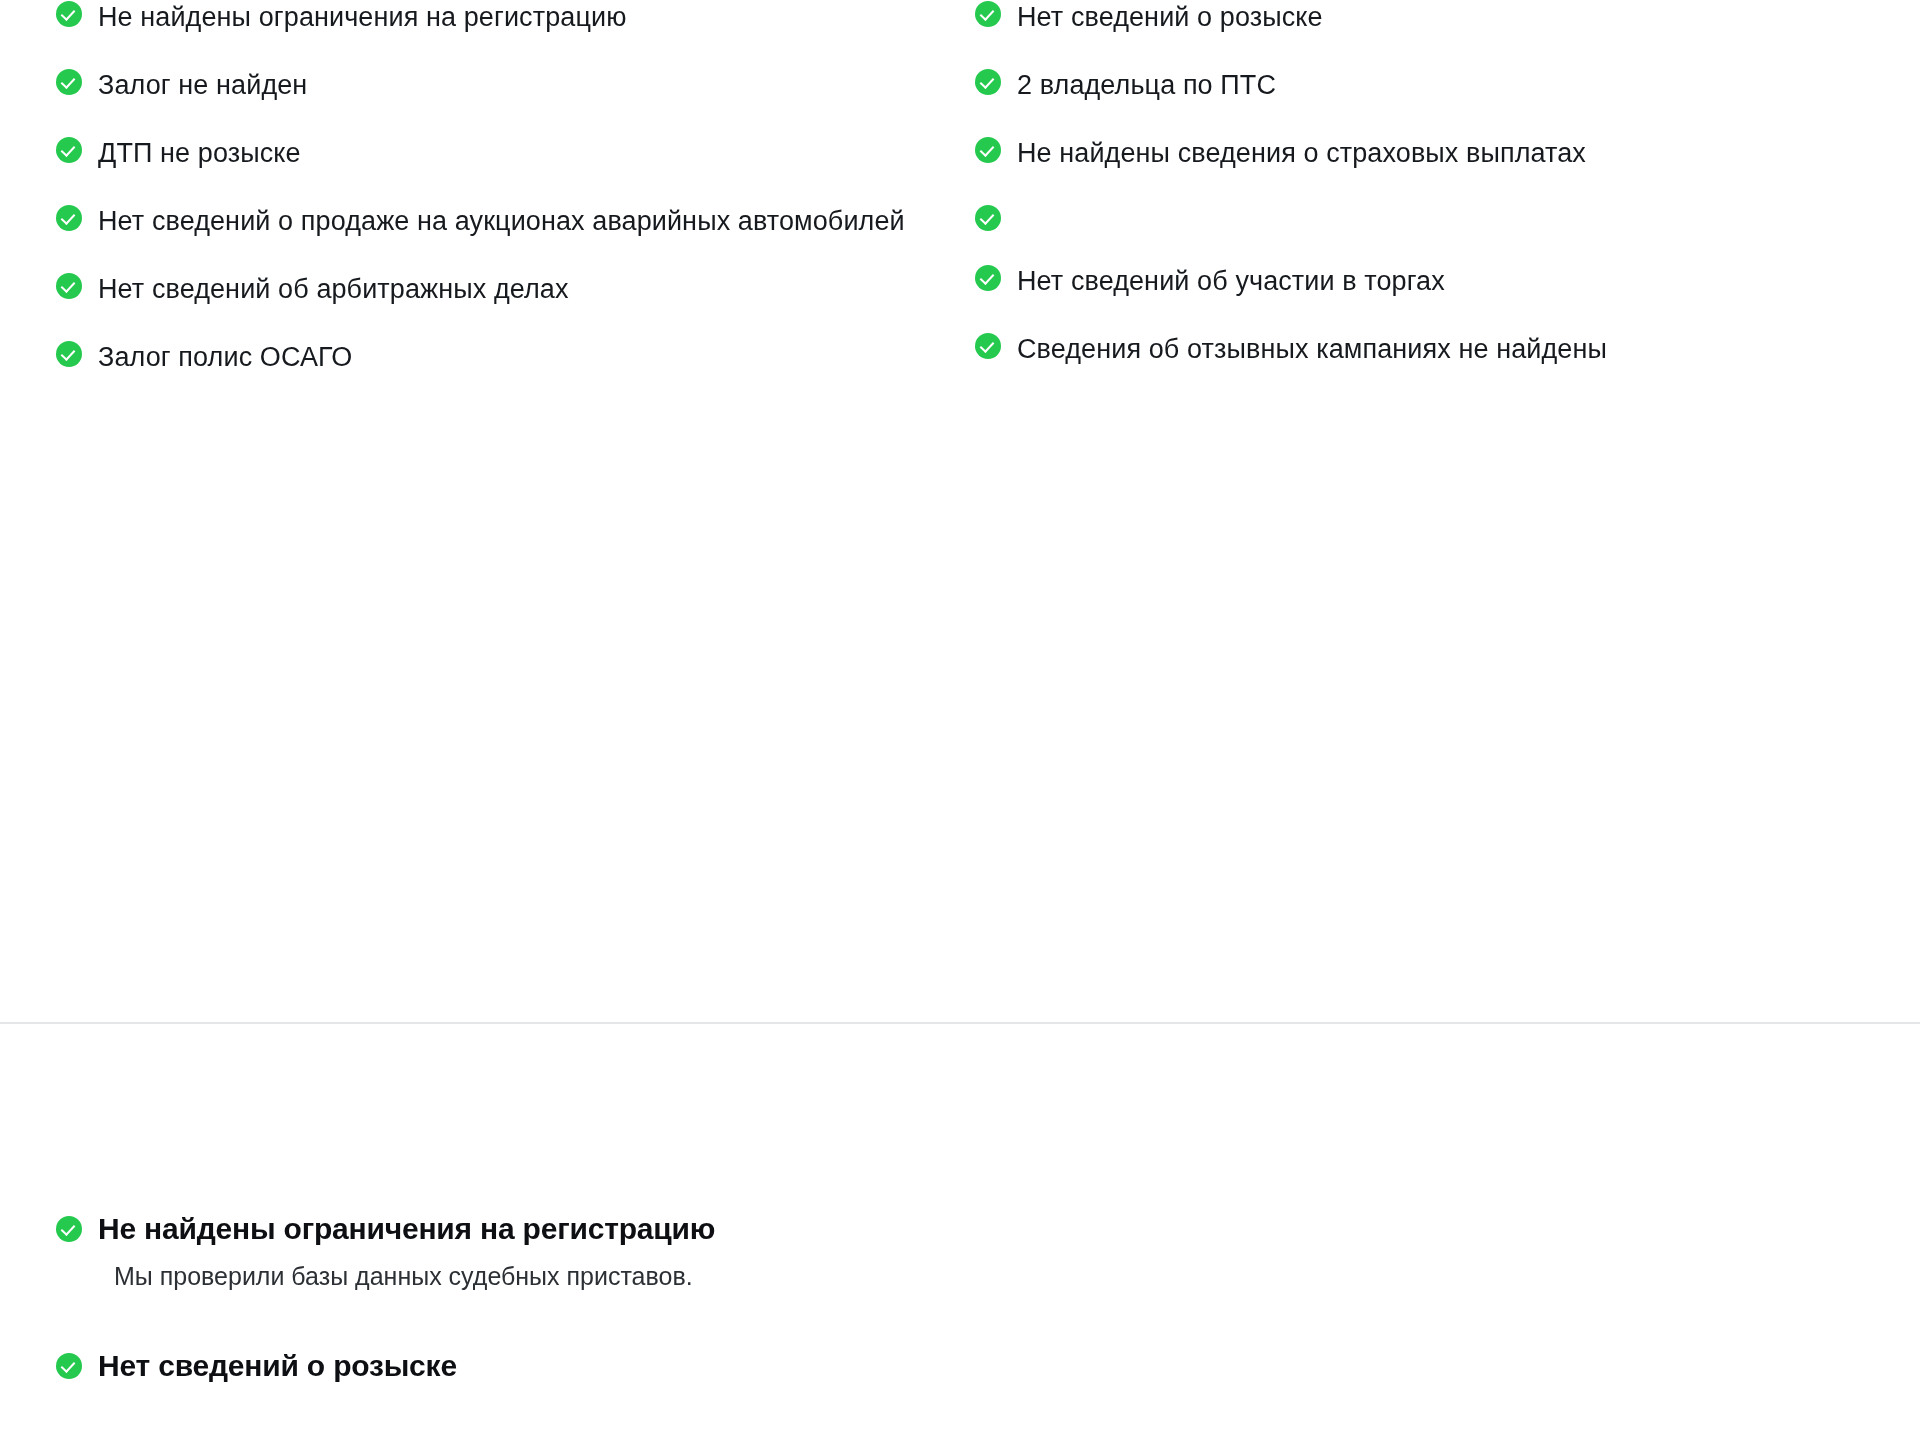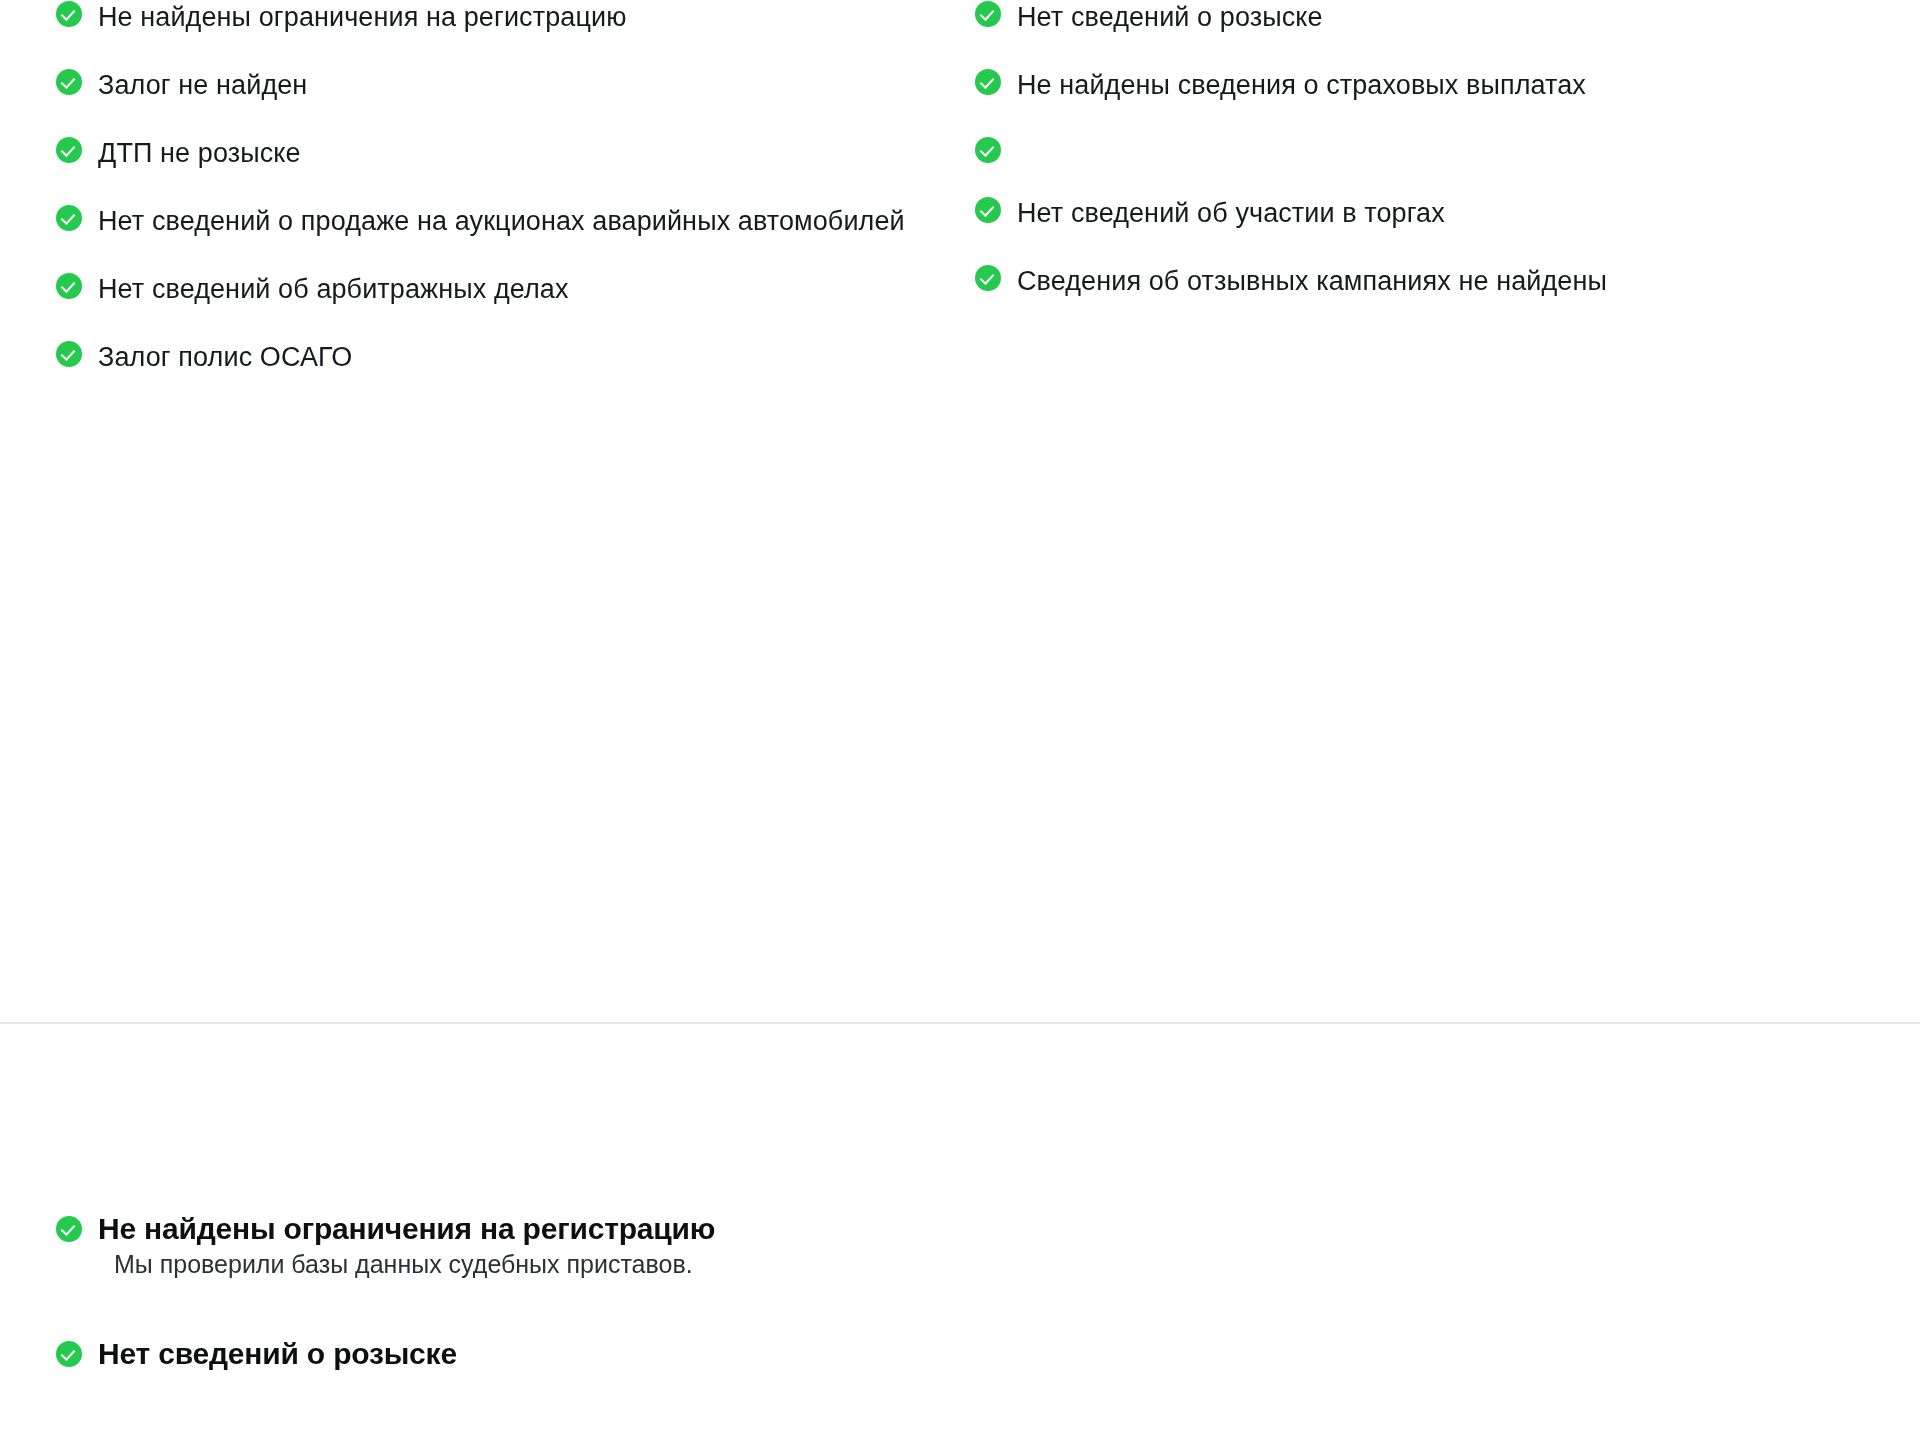--- a/index.html
+++ b/index.html
@@ -103,21 +103,21 @@
   }
   .detail-title {
     font-size: 30px;
     line-height: 38px;
     font-weight: bold;
     color: #0d0f12;
     letter-spacing: -0.2px;
   }
   .detail-desc {
     margin-left: 58px;
-    margin-top: 0;
+    margin-top: 12px;
     font-size: 25px;
     line-height: 33px;
     color: #2c3034;
   }
 </style>
 </head>
 <body>
 
 <div class="summary-wrap">
 
@@ -148,20 +148,24 @@
     </div>
   </div>
 
   <div class="summary-col col-right">
     <div class="check-row">
       <span class="icon-check"></span>
       <span class="check-text">Нет сведений о розыске</span>
     </div>
     <div class="check-row">
       <span class="icon-check"></span>
+      <span class="check-text">2 владельца по ПТС</span>
+    </div>
+    <div class="check-row">
+      <span class="icon-check"></span>
       <span class="check-text">Не найдены сведения о страховых выплатах</span>
     </div>
     <div class="check-row">
       <span class="icon-check"></span>
     </div>
     <div class="check-row">
       <span class="icon-check"></span>
       <span class="check-text">Нет сведений об участии в торгах</span>
     </div>
     <div class="check-row">

